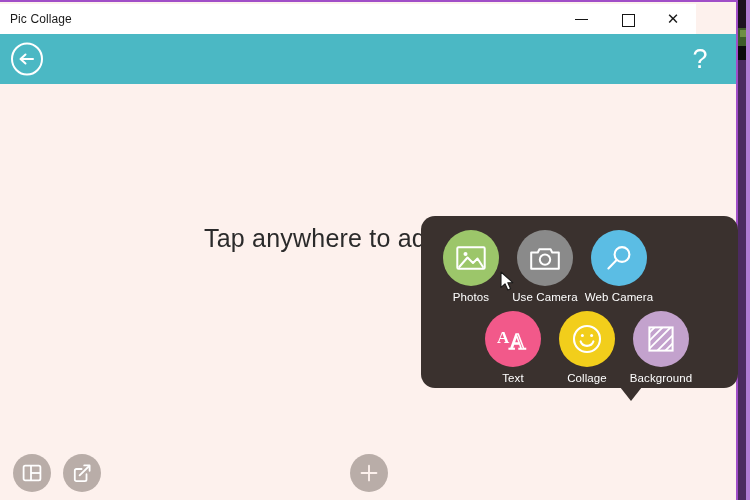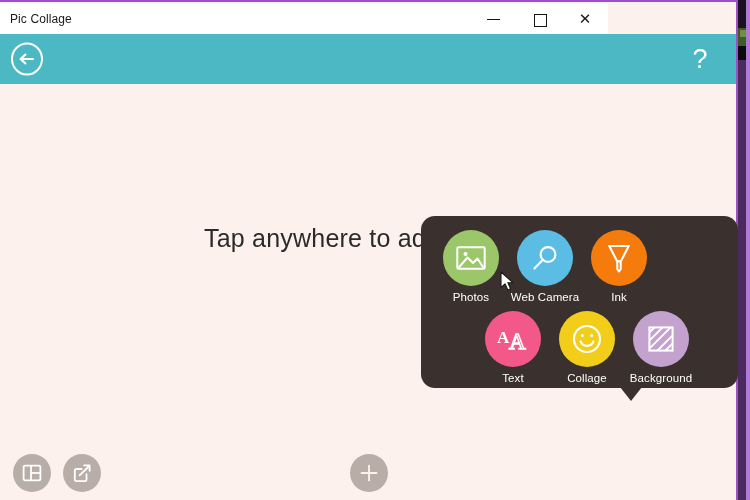--- a/index.html
+++ b/index.html
@@ -37,21 +37,21 @@
   
   #window-right-border {
     position: absolute; left: 736px; top: 0;
     width: 2px; height: 500px;
     background: #a04ec8;
   }
 
   
   #titlebar {
     position: absolute; left: 0; top: 2px;
-    width: 608px; height: 30px;
+    width: 696px; height: 30px;
     background: #ffffff;
     display: flex; align-items: center;
   }
   #window-title {
     font-size: 12px; color: #1a1a1a;
     padding-left: 10px; letter-spacing: .1px;
     white-space: nowrap;
   }
   #window-controls {
     margin-left: auto; display: flex; height: 30px;
@@ -247,41 +247,40 @@
         <div class="menu-icon-circle" style="background:#9cc66a">
           <svg width="30" height="24" viewBox="0 0 30 24">
             <rect x="1.3" y="1.3" width="27.4" height="21.4" rx="1.2" fill="none" stroke="#ffffff" stroke-width="2"></rect>
             <circle cx="9.5" cy="8" r="2" fill="#ffffff"></circle>
             <polyline points="3.2,21 11.5,11.5 17,17 21.5,12.5 27,21" fill="none" stroke="#ffffff" stroke-width="2" stroke-linejoin="round" stroke-linecap="round"></polyline>
           </svg>
         </div>
         <div class="menu-label">Photos</div>
       </div>
 
+      <div class="menu-item">
+        <div class="menu-icon-circle" style="background:#8a8a8a">
+          <svg width="30" height="25" viewBox="0 0 30 25">
+            <path d="M1.2 6.5 h6.6 l1.6 -3.2 h11.2 l1.6 3.2 h6.6 v16.2 h-27.6 z" fill="none" stroke="#ffffff" stroke-width="2" stroke-linejoin="round"></path>
+            <circle cx="15" cy="13.6" r="5.2" fill="none" stroke="#ffffff" stroke-width="2"></circle>
+          </svg>
+        </div>
+        <div class="menu-label">Use Camera</div>
+      </div>
 
       <div class="menu-item">
         <div class="menu-icon-circle" style="background:#5bbde4">
           <svg width="28" height="28" viewBox="0 0 28 28">
             <circle cx="17" cy="10.5" r="7.4" fill="none" stroke="#ffffff" stroke-width="2.1"></circle>
             <line x1="11.6" y1="16" x2="3.4" y2="24.4" stroke="#ffffff" stroke-width="2.1" stroke-linecap="round"></line>
           </svg>
         </div>
         <div class="menu-label">Web Camera</div>
       </div>
 
-      <div class="menu-item">
-        <div class="menu-icon-circle" style="background:#f57b0c">
-          <svg width="26" height="30" viewBox="0 0 26 30">
-            <line x1="3" y1="3" x2="23" y2="3" stroke="#ffffff" stroke-width="2.1" stroke-linecap="round"></line>
-            <path d="M4 4.5 L11 18 h4 L22 4.5" fill="none" stroke="#ffffff" stroke-width="2.1" stroke-linejoin="round" stroke-linecap="round"></path>
-            <path d="M11.3 18.5 h3.4 v7.6 l-1.7 2.4 l-1.7 -2.4 z" fill="none" stroke="#ffffff" stroke-width="2.1" stroke-linejoin="round"></path>
-          </svg>
-        </div>
-        <div class="menu-label">Ink</div>
-      </div>
 
     </div>
 
     <div class="menu-row" id="menu-row-2">
 
       <div class="menu-item">
         <div class="menu-icon-circle" style="background:#f2598a">
           <svg width="34" height="26" viewBox="0 0 34 26">
             <text x="1" y="17" font-family="Liberation Serif, serif" font-size="17" font-weight="700" fill="#ffffff">A</text>
             <text x="13" y="23" font-family="Liberation Serif, serif" font-size="23" fill="none" stroke="#ffffff" stroke-width="1.5">A</text>

